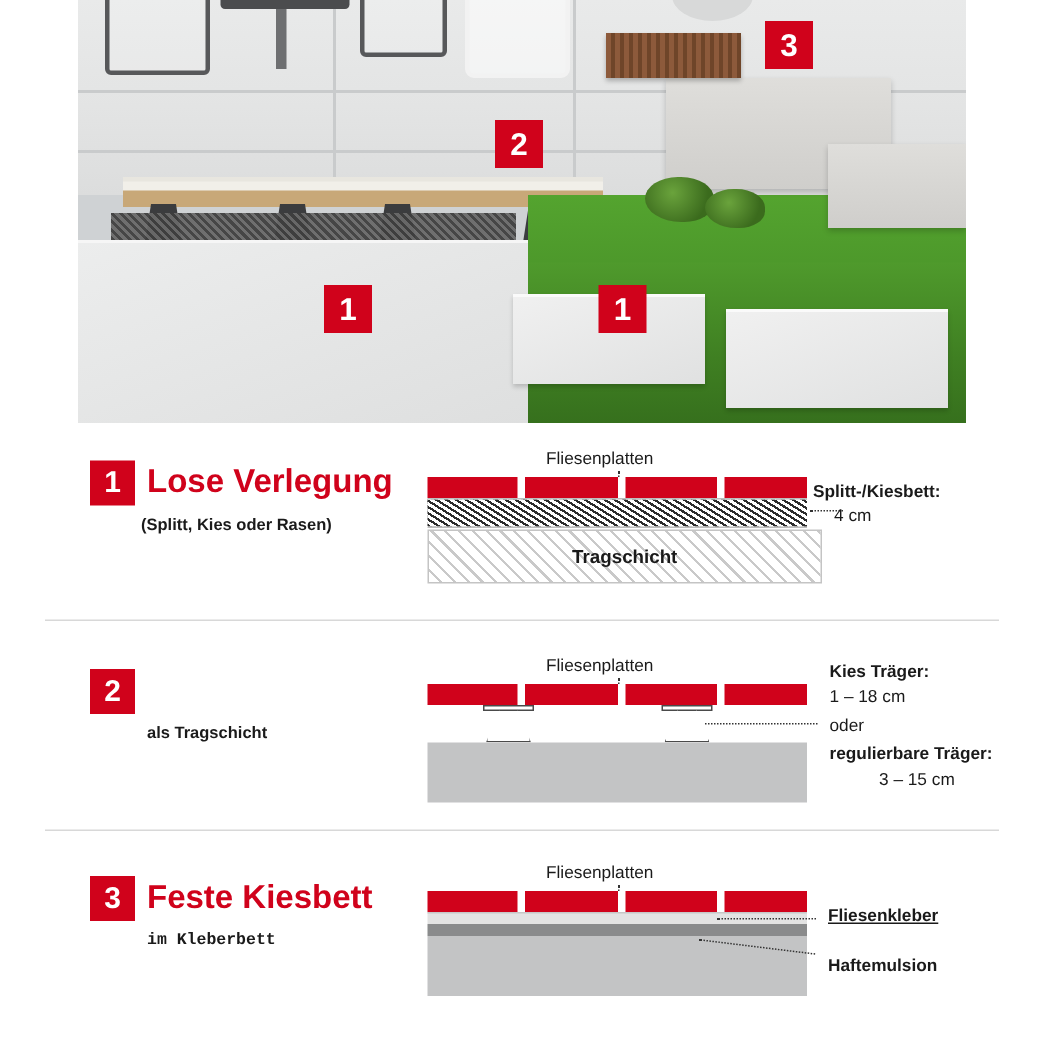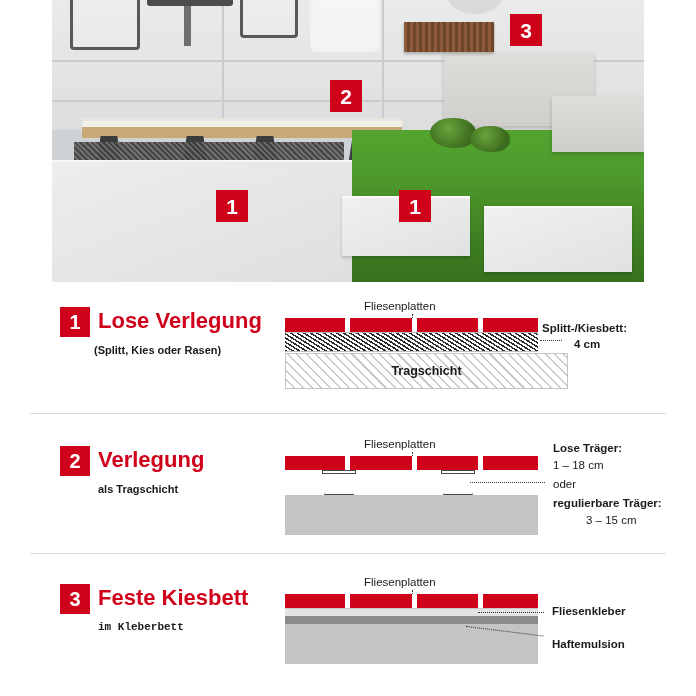--- a/index.html
+++ b/index.html
@@ -306,52 +306,51 @@
       <div class="leader-v" style="left:412px;top:32px;height:12px;"></div>
 
       <div class="tile-bar" style="left:285px;top:36px;width:253px;"></div>
       <div class="tile-gap" style="left:345px;top:36px;"></div>
       <div class="tile-gap" style="left:412px;top:36px;"></div>
       <div class="tile-gap" style="left:478px;top:36px;"></div>
 
       <div class="gravelbed" style="left:285px;top:50px;width:253px;height:20px;"></div>
       <div class="leader-h" style="left:540px;top:58px;width:22px;"></div>
       <div class="lbl lbl-b" style="left:532px;top:40px;margin-left:10px;">Splitt-/Kiesbett:</div>
-      <div class="lbl" style="left:574px;top:56px;font-weight:bold;">4 cm</div>
-
-      <div class="tragschicht" style="left:285px;top:71px;width:283px;height:36px;">Tragschicht</div>
+      <div class="lbl" style="left:556px;top:56px;">4 cm</div>
+
+      <div class="tragschicht" style="left:285px;top:71px;width:263px;height:36px;">Tragschicht</div>
     </div>
 
     <div class="divider" style="top:131px;"></div>
   </div>
 
   <div class="row" style="top:416px;height:140px;">
     <div class="row-badge" style="left:60px;top:30px;">2</div>
-    <div class="row-title" style="left:98px;top:31px;">Verlegung</div>
     <div class="row-sub" style="left:98px;top:67px;">als Tragschicht</div>
 
     <div class="diag" style="left:0;top:0;">
       <div class="lbl" style="left:364px;top:22px;">Fliesenplatten</div>
       <div class="leader-v" style="left:412px;top:36px;height:12px;"></div>
 
       <div class="tile-bar" style="left:285px;top:40px;width:253px;"></div>
       <div class="tile-gap" style="left:345px;top:40px;"></div>
       <div class="tile-gap" style="left:412px;top:40px;"></div>
       <div class="tile-gap" style="left:478px;top:40px;"></div>
 
       <div class="support-cap" style="left:322px;top:54px;"></div>
       <div class="support" style="left:324px;top:57px;"></div>
       <div class="support-cap" style="left:441px;top:54px;"></div>
       <div class="support" style="left:443px;top:57px;"></div>
 
       <div class="leader-h" style="left:470px;top:66px;width:75px;"></div>
 
       <div class="slab-grey" style="left:285px;top:79px;width:253px;height:40px;"></div>
 
-      <div class="lbl lbl-b" style="left:553px;top:26px;">Lose Träger:</div>
+      <div class="lbl lbl-b" style="left:553px;top:26px;">Kies Träger:</div>
       <div class="lbl" style="left:553px;top:43px;">1 – 18 cm</div>
       <div class="lbl" style="left:553px;top:62px;">oder</div>
       <div class="lbl lbl-b" style="left:553px;top:81px;">regulierbare Träger:</div>
       <div class="lbl" style="left:586px;top:98px;">3 – 15 cm</div>
     </div>
 
     <div class="divider" style="top:137px;"></div>
   </div>
 
   <div class="row" style="top:556px;height:140px;">
@@ -368,18 +367,18 @@
       <div class="tile-gap" style="left:412px;top:38px;"></div>
       <div class="tile-gap" style="left:478px;top:38px;"></div>
 
       <div class="kleber" style="left:285px;top:52px;width:253px;height:8px;"></div>
       <div class="haft" style="left:285px;top:60px;width:253px;height:8px;"></div>
       <div class="base-grey" style="left:285px;top:68px;width:253px;height:40px;"></div>
 
       <div class="leader-h" style="left:478px;top:56px;width:66px;"></div>
       <div class="leader-h" style="left:466px;top:70px;width:78px; transform:rotate(7deg); transform-origin:left center;"></div>
 
-      <div class="lbl lbl-b" style="left:552px;top:49px;">Fliesenkleber</div>
+      <div class="lbl lbl-b" style="left:552px;top:49px;text-decoration:underline;">Fliesenkleber</div>
       <div class="lbl lbl-b" style="left:552px;top:82px;">Haftemulsion</div>
     </div>
   </div>
 
 </div>
 
 </body></html>

